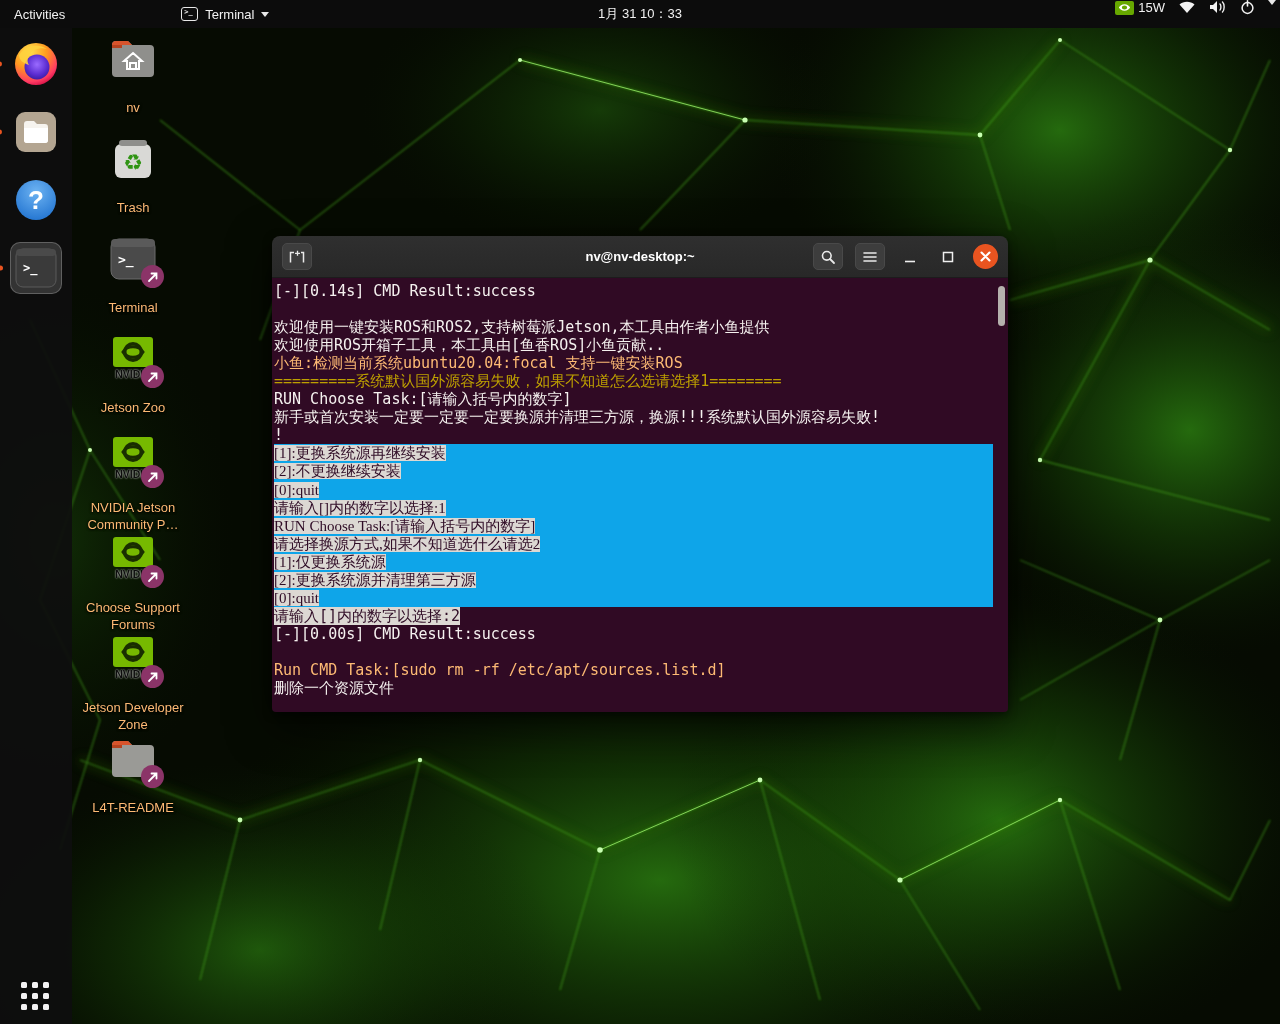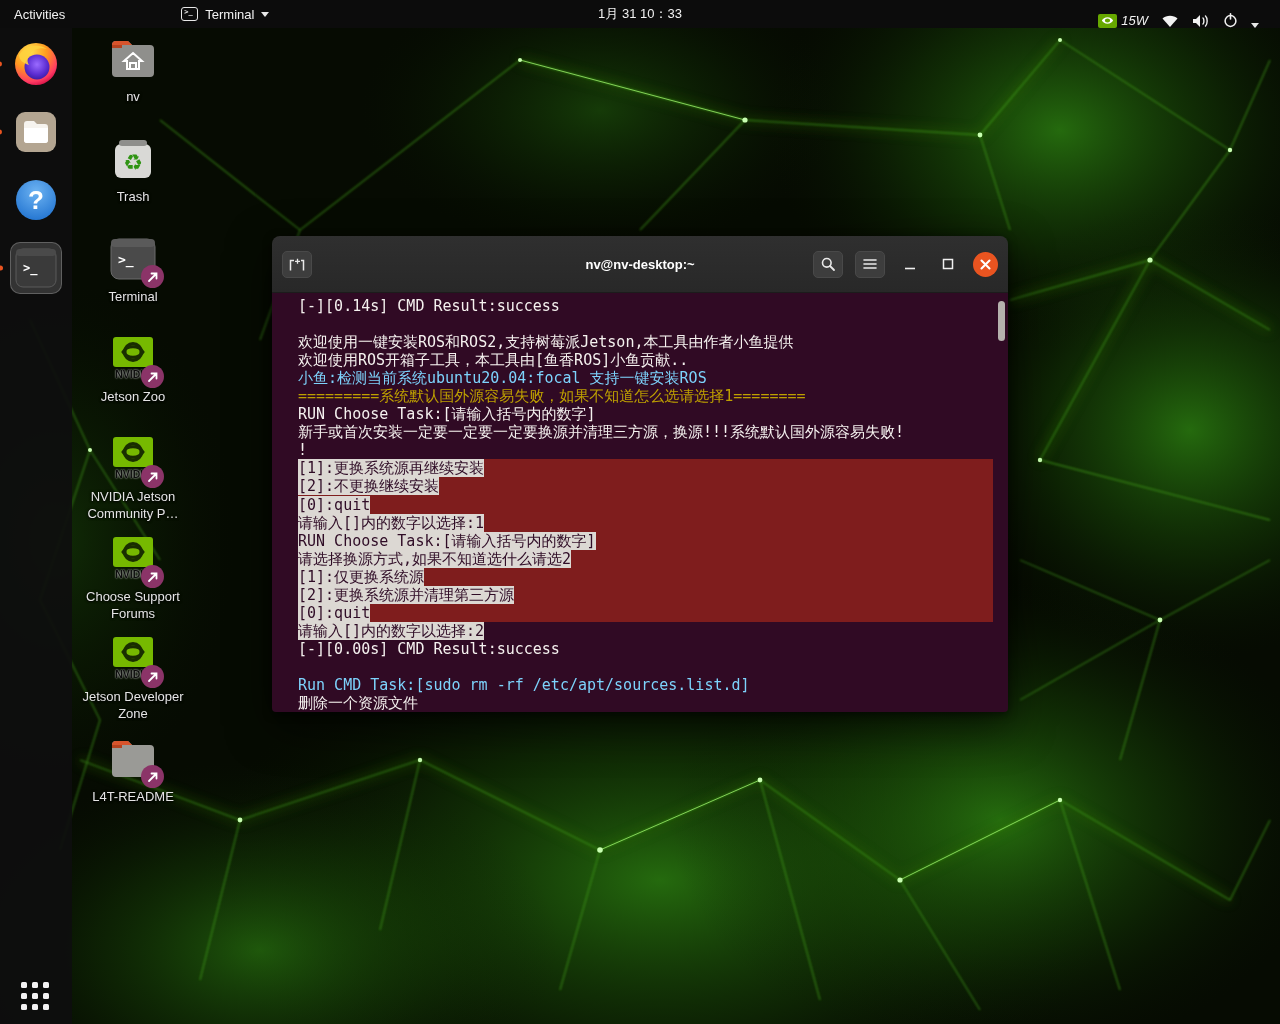--- a/index.html
+++ b/index.html
@@ -13,21 +13,21 @@
   
   .top-bar { position:absolute; left:0; top:0; width:1280px; height:28px;
     background:#0c0c0c; color:#f2f2f2; font-size:13px; display:flex; align-items:center; z-index:50; }
   .tb-left { display:flex; align-items:center; height:100%; }
   .activities { padding:16px 14px; height:100%; display:flex; align-items:center; cursor:default; }
   .app-menu { display:flex; align-items:center; gap:7px; padding:0 10px; margin-left:92px; height:100%; }
   .mini-term { width:17px; height:14px; border:1.4px solid #e8e8e8; border-radius:3px;
     font:bold 7px "DejaVu Sans Mono", monospace; color:#e8e8e8; padding:1px 0 0 2px; line-height:1; }
   .caret-down { width:0; height:0; border-left:4px solid transparent; border-right:4px solid transparent; border-top:5px solid #e8e8e8; }
   .tb-clock { position:absolute; left:0; right:0; text-align:center; font-size:13px; pointer-events:none; }
-  .tb-right { margin-left:auto; display:flex; align-items:flex-end; gap:13px; padding-right:21px; height:100%;font-style:italic; }
+  .tb-right { margin-left:auto; display:flex; align-items:flex-start; gap:13px; padding-right:4px; height:100%; }
   .nv-power { display:flex; align-items:center; gap:4px; }
   .nv-chip { width:19px; height:14px; background:#67a800; border-radius:2px; display:flex; align-items:center; justify-content:center; }
   .tb-icon svg { display:block; }
 
   
   .dock { position:absolute; left:0; top:28px; width:72px; height:996px;
     background:rgba(14,14,14,0.92); z-index:40; display:flex; flex-direction:column;
     align-items:center; padding-top:10px; }
   .dock-item { position:relative; width:52px; height:52px; margin-bottom:16px;
     display:flex; align-items:center; justify-content:center; }
@@ -36,43 +36,43 @@
     width:5px; height:5px; border-radius:50%; background:#E95420; }
   .dock-spacer { flex:1; }
   .show-apps { width:30px; height:30px; margin-bottom:12px; display:grid;
     grid-template-columns:repeat(3,6px); grid-template-rows:repeat(3,6px); gap:5px; }
   .show-apps i { background:#f4f4f4; border-radius:1.5px; }
 
   
   .desk-icons { position:absolute; left:77px; top:28px; width:112px; z-index:10; }
   .desk-cell { position:absolute; left:0; width:112px; display:flex; flex-direction:column; align-items:center; }
   .desk-cell .ic { position:relative; width:50px; height:50px; display:flex; align-items:center; justify-content:center; }
-  .desk-label { margin-top:4px; max-width:108px; text-align:center; color:#e5e5e5; font-size:13px; line-height:17px;
+  .desk-label { margin-top:15px; max-width:108px; text-align:center; color:#fdba74; font-size:13px; line-height:17px;
     text-shadow:0 1px 2px rgba(0,0,0,0.9), 0 0 3px rgba(0,0,0,0.8); }
   .link-badge { position:absolute; right:-6px; bottom:-4px; width:23px; height:23px; border-radius:50%;
     background:#8B3468; display:flex; align-items:center; justify-content:center; }
 
   
   .term-win { position:absolute; left:272px; top:236px; width:736px; height:476px; z-index:30;
     border-radius:8px 8px 4px 4px; box-shadow:0 14px 44px rgba(0,0,0,0.6), 0 2px 8px rgba(0,0,0,0.5); overflow:hidden; }
-  .term-titlebar { height:57px; background:linear-gradient(#2f2f2f,#282828); border-bottom:1px solid #1c1c1c;
+  .term-titlebar { height:42px; background:linear-gradient(#2f2f2f,#282828); border-bottom:1px solid #1c1c1c;
     display:flex; align-items:center; position:relative; padding:0 10px; }
   .tb-btn { width:30px; height:27px; background:#3d3d3d; border:1px solid #494949; border-radius:5px;
     display:flex; align-items:center; justify-content:center; }
   .term-title { position:absolute; left:0; right:0; text-align:center; color:#fff; font-weight:bold; font-size:13px; pointer-events:none; }
   .tb-group { margin-left:auto; display:flex; align-items:center; gap:12px; }
   .win-ctl { width:26px; height:26px; display:flex; align-items:center; justify-content:center; }
   .close-btn { width:25px; height:25px; border-radius:50%; background:#E95420; display:flex; align-items:center; justify-content:center; }
 
   .term-body { position:relative; height:434px; background:#300A24; padding:4px 0 0 2px; overflow:hidden; }
   .tline { height:18.05px; line-height:18.05px; white-space:pre; font-family:"DejaVu Sans Mono","Liberation Mono",monospace;
-    font-size:15px; color:#f5f1ef; margin-right:15px; overflow:hidden;margin-left:24px; }
-  .tline.green { color:#7dd3fc; }
+    font-size:15px; color:#f5f1ef; margin-right:15px; overflow:hidden; }
+  .tline.green { color:#fdba74; }
   .tline.yellow { color:#BEA000; }
-  .tline.sel-full { background:#7f1d1d; }
+  .tline.sel-full { background:#0ea5e9;font-family:Liberation Serif, serif; }
   .tline .selspan { background:#dcd8d3; color:#2f0c26; }
   .term-scroll { position:absolute; right:3px; top:8px; width:7px; height:40px; background:#b5b1ad; border-radius:4px; }
 </style>
 </head>
 <body>
 
 <div class="desktop">
 
   <svg class="wallpaper" viewBox="0 0 1280 1024" preserveAspectRatio="none">
     <defs>

